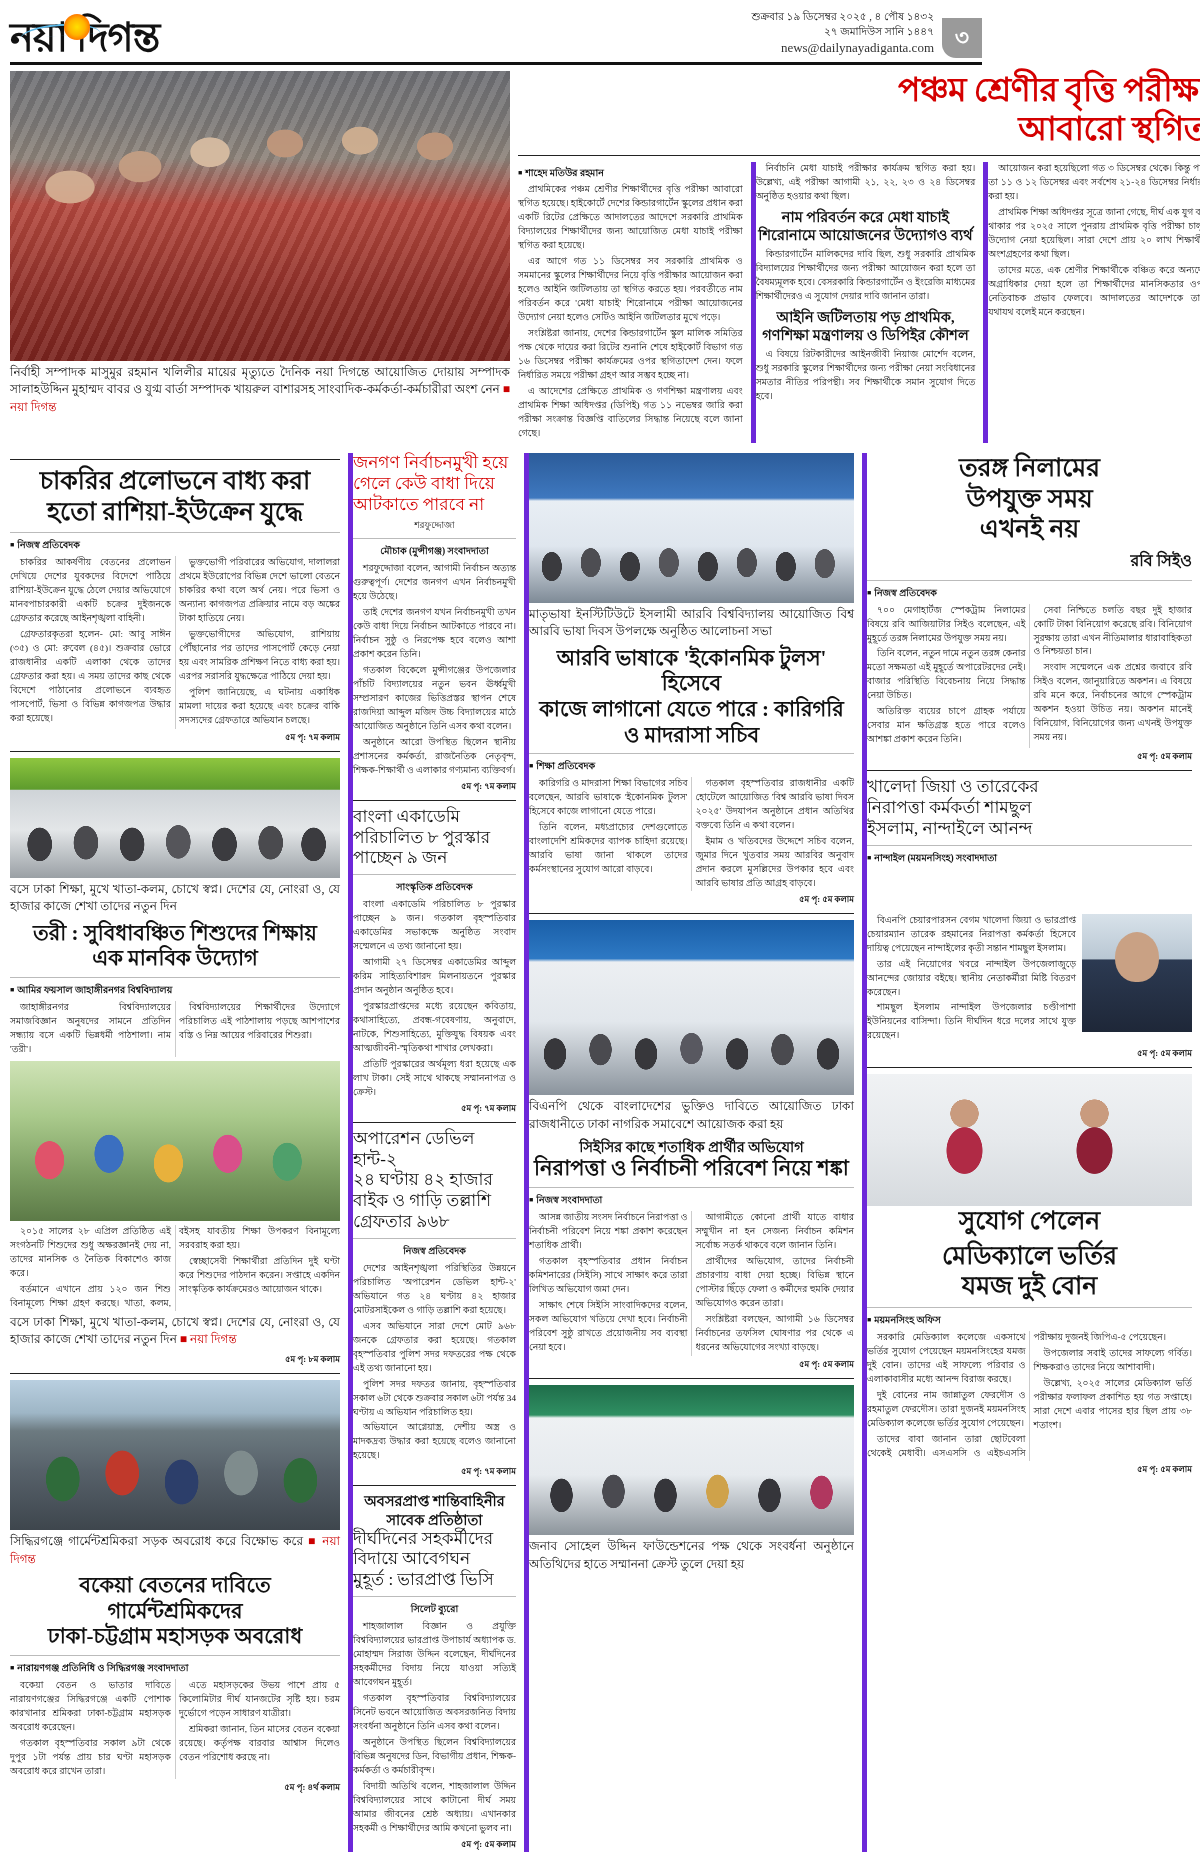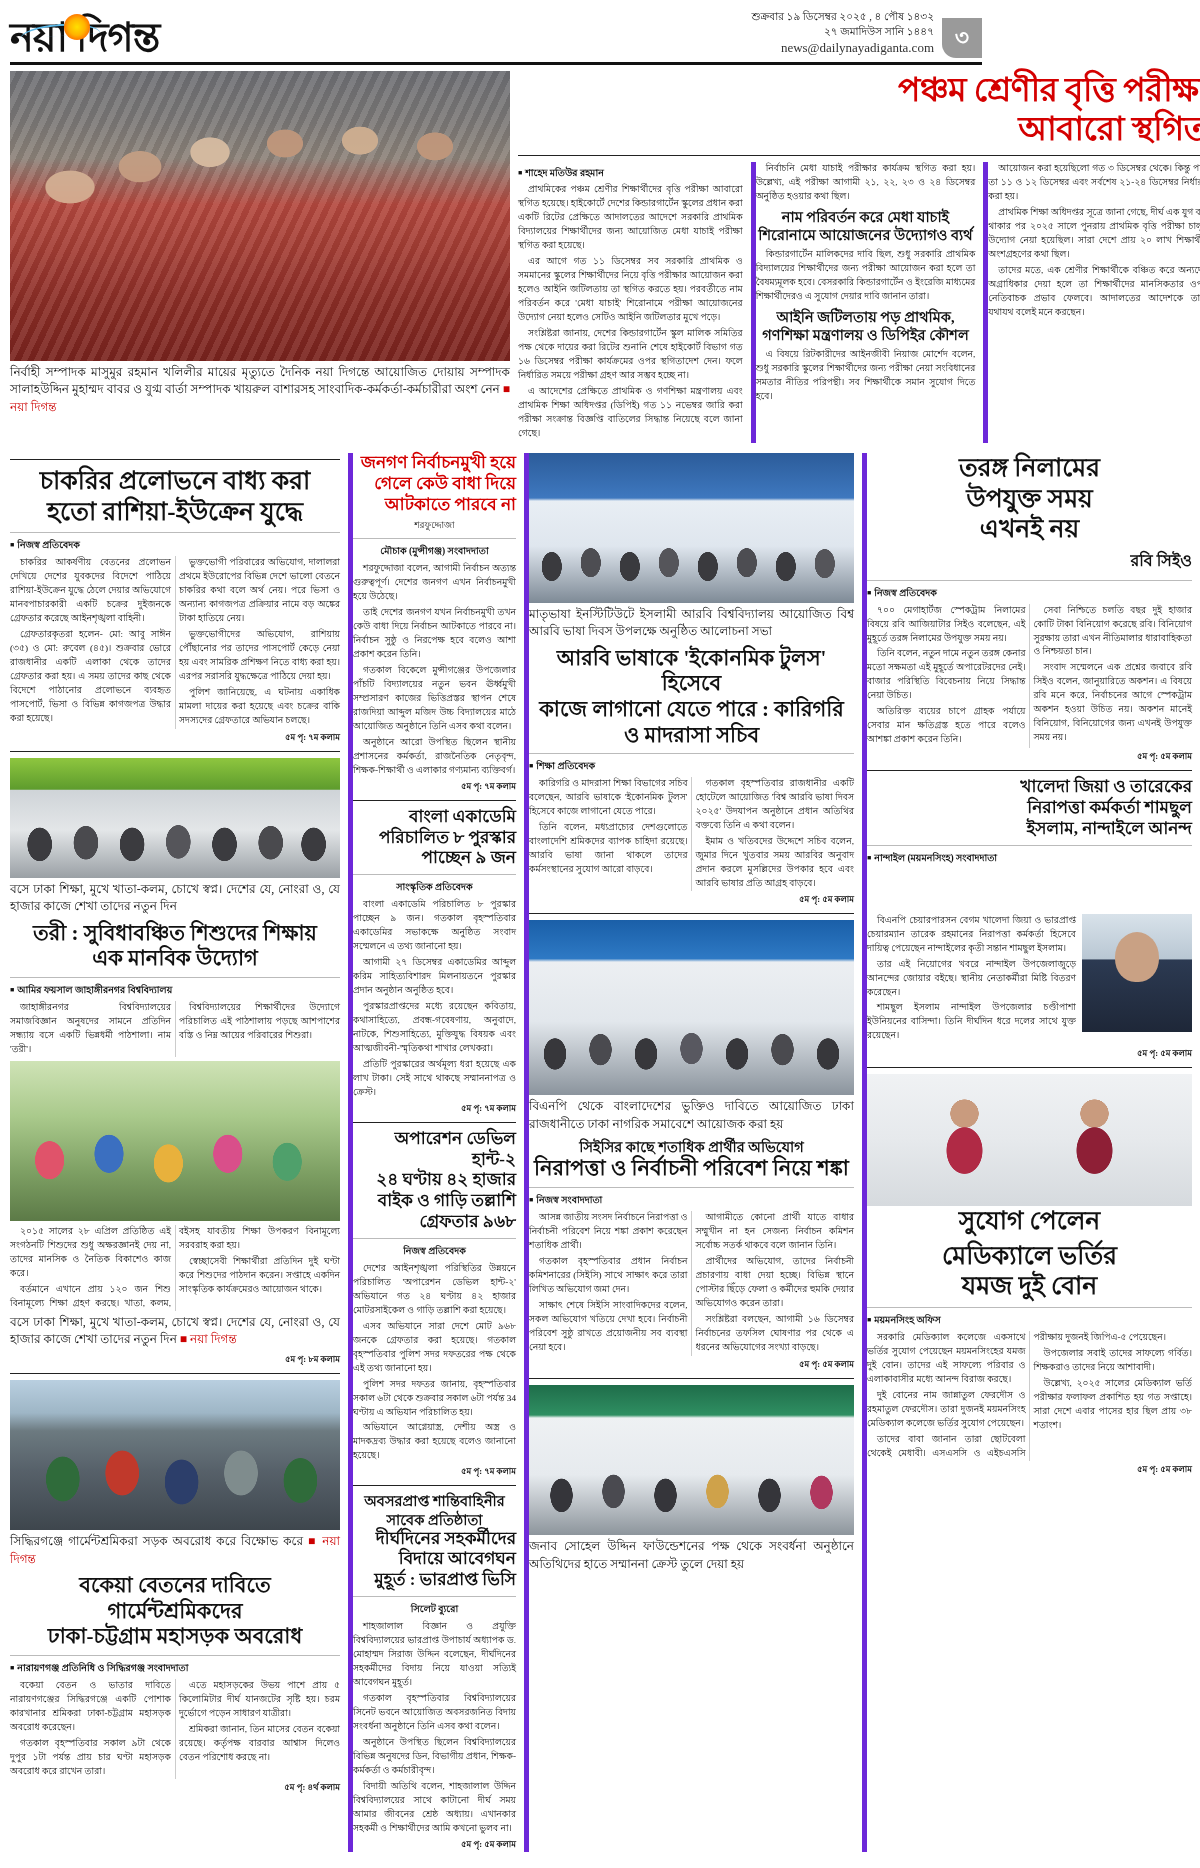--- a/index.html
+++ b/index.html
@@ -51,21 +51,21 @@
   .vline { border-left: 5px solid #6d28d9; }
 
   
   .hl-main {
     color: #d40000; font-weight: 700; text-align: right;
     font-size: 33px; line-height: 1.18; letter-spacing: -.5px;
     font-family: "Liberation Serif", serif;
   }
   .hl-xl { font-size: 25px; font-weight: 700; line-height: 1.22; text-align: center; }
   .hl-lg { font-size: 21px; font-weight: 700; line-height: 1.22; text-align: center; }
-  .hl-md { font-size: 17px; font-weight: 700; line-height: 1.22; text-align: right; }
+  .hl-md { font-size: 17px; font-weight: 400; line-height: 1.22; text-align: left; }
   .hl-sm { font-size: 14.5px; font-weight: 700; line-height: 1.25; text-align: center; }
   .hl-red { color: #d40000; }
   .kicker { font-size: 9px; text-align: center; margin: 3px 0 2px; }
   .byline { font-size: 9.5px; font-weight: 700; margin: 4px 0 3px; }
   .byline::before { content: "\25A0"; font-size: 7px; margin-right: 3px; vertical-align: 1px; }
   .byline-c { font-size: 9.5px; font-weight: 700; text-align: center; margin: 4px 0 3px; }
 
   .body-txt {
     font-size: 9.2px; line-height: 1.52; text-align: justify;
     text-justify: inter-word; hyphens: auto;

